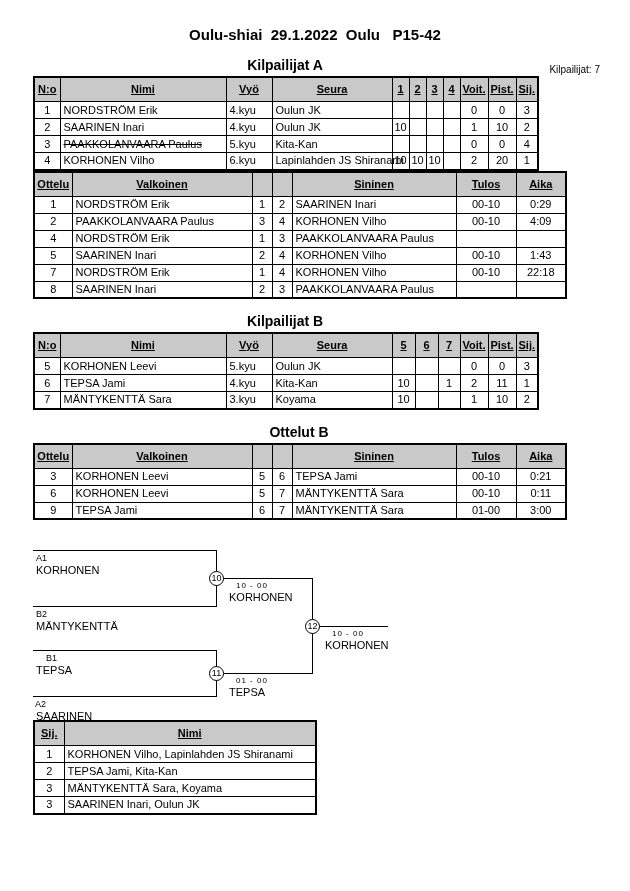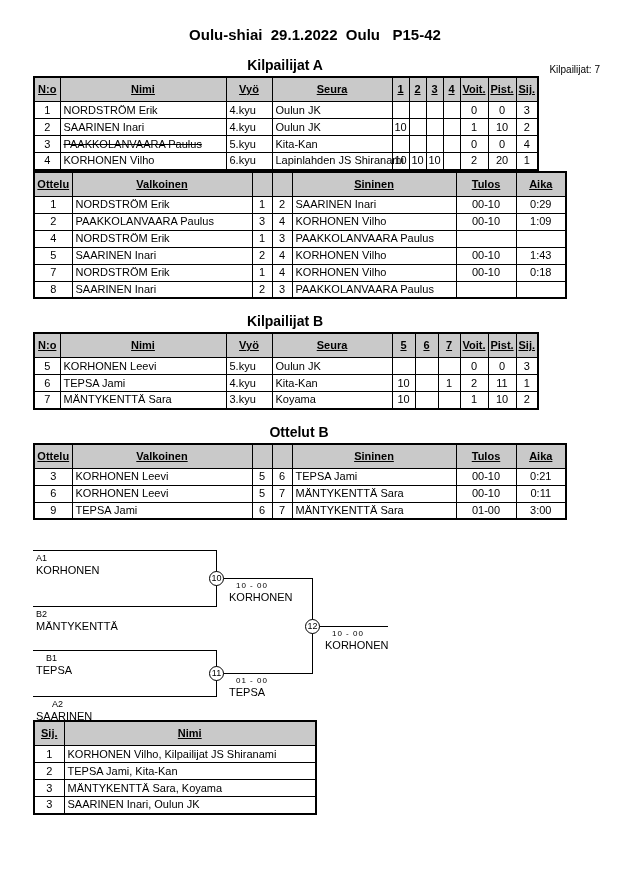--- a/index.html
+++ b/index.html
@@ -201,21 +201,21 @@
         <td class="ctr">00-10</td>
         <td class="ctr">0:29</td>
       </tr>
       <tr>
         <td class="ctr">2</td>
         <td>PAAKKOLANVAARA Paulus</td>
         <td class="ctr">3</td>
         <td class="ctr">4</td>
         <td>KORHONEN Vilho</td>
         <td class="ctr">00-10</td>
-        <td class="ctr">1:09</td>
+        <td class="ctr">4:09</td>
       </tr>
       <tr>
         <td class="ctr">4</td>
         <td>NORDSTRÖM Erik</td>
         <td class="ctr">1</td>
         <td class="ctr">3</td>
         <td>PAAKKOLANVAARA Paulus</td>
         <td class="ctr"></td>
         <td class="ctr"></td>
       </tr>
@@ -228,21 +228,21 @@
         <td class="ctr">00-10</td>
         <td class="ctr">1:43</td>
       </tr>
       <tr>
         <td class="ctr">7</td>
         <td>NORDSTRÖM Erik</td>
         <td class="ctr">1</td>
         <td class="ctr">4</td>
         <td>KORHONEN Vilho</td>
         <td class="ctr">00-10</td>
-        <td class="ctr">0:18</td>
+        <td class="ctr">22:18</td>
       </tr>
       <tr>
         <td class="ctr">8</td>
         <td>SAARINEN Inari</td>
         <td class="ctr">2</td>
         <td class="ctr">3</td>
         <td>PAAKKOLANVAARA Paulus</td>
         <td class="ctr"></td>
         <td class="ctr"></td>
       </tr>
@@ -384,21 +384,21 @@
     <div class="b-name" style="left:229px;top:33px">KORHONEN</div>
     <div class="b-line" style="left:216px;top:48px;width:96px"></div>
     <div class="b-score" style="left:236px;top:51px">10 - 00</div>
 
     <div class="b-name" style="left:36px;top:106px">TEPSA</div>
     <div class="b-line" style="left:33px;top:120px;width:183px"></div>
     <div class="b-seed" style="left:46px;top:123px">B1</div>
 
     <div class="b-name" style="left:36px;top:152px">SAARINEN</div>
     <div class="b-line" style="left:33px;top:166px;width:183px"></div>
-    <div class="b-seed" style="left:52px;top:169px">A2</div>
+    <div class="b-seed" style="left:35px;top:169px">A2</div>
 
     <div class="b-vline" style="left:216px;top:120px;height:47px"></div>
     <div class="b-circle" style="left:209px;top:136px">11</div>
     <div class="b-name" style="left:229px;top:128px">TEPSA</div>
     <div class="b-line" style="left:216px;top:143px;width:96px"></div>
     <div class="b-score" style="left:236px;top:146px">01 - 00</div>
 
     <div class="b-vline" style="left:312px;top:48px;height:96px"></div>
     <div class="b-circle" style="left:305px;top:89px">12</div>
     <div class="b-name" style="left:325px;top:81px">KORHONEN</div>
@@ -413,21 +413,21 @@
       </colgroup>
     <thead>
       <tr>
         <th>Sij.</th>
         <th>Nimi</th>
       </tr>
     </thead>
     <tbody>
       <tr>
         <td class="ctr">1</td>
-        <td>KORHONEN Vilho, Kilpailijat JS Shiranami</td>
+        <td>KORHONEN Vilho, Lapinlahden JS Shiranami</td>
       </tr>
       <tr>
         <td class="ctr">2</td>
         <td>TEPSA Jami, Kita-Kan</td>
       </tr>
       <tr>
         <td class="ctr">3</td>
         <td>MÄNTYKENTTÄ Sara, Koyama</td>
       </tr>
       <tr>

